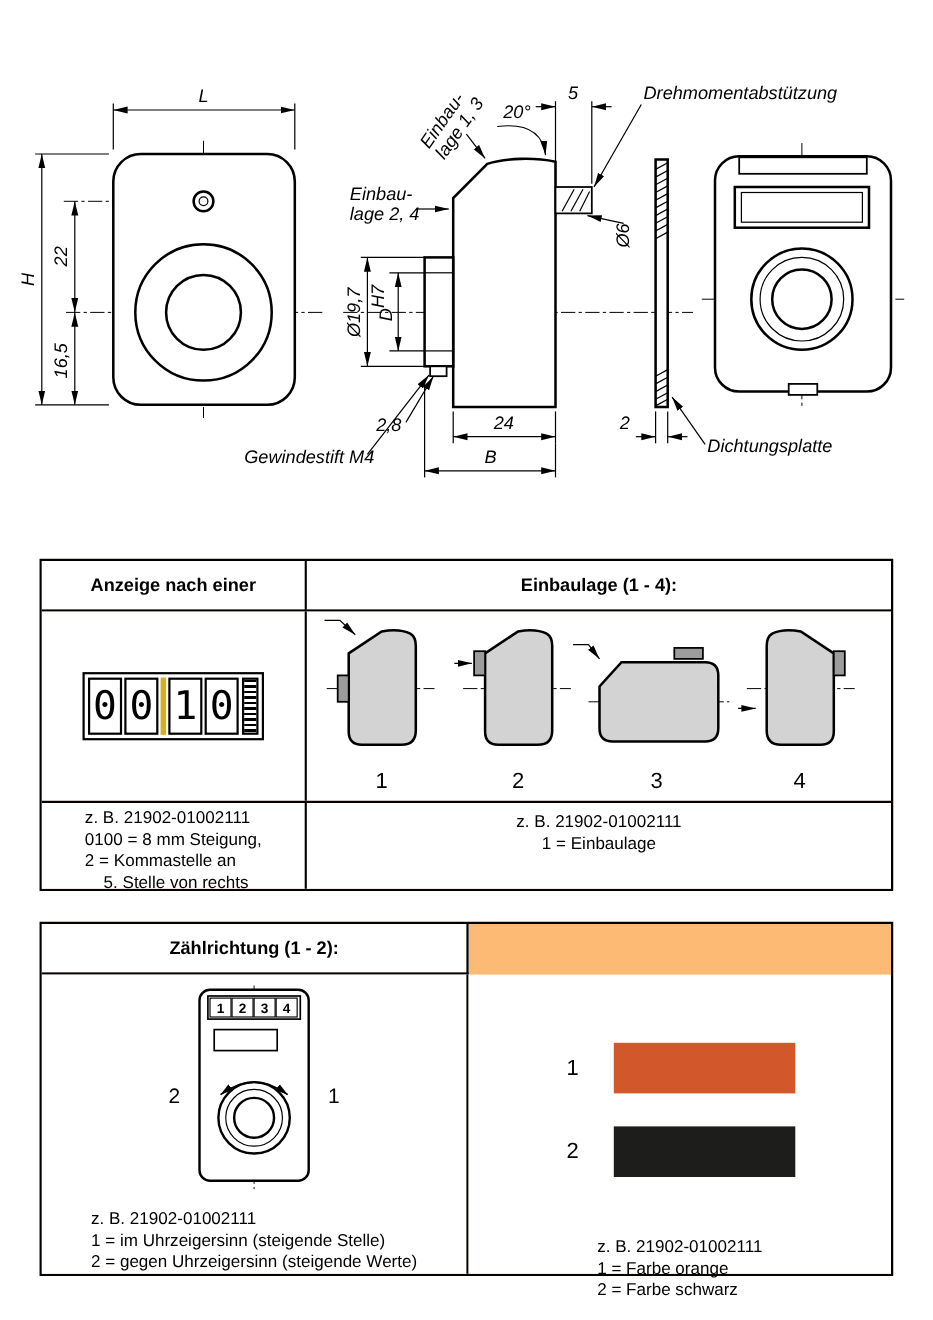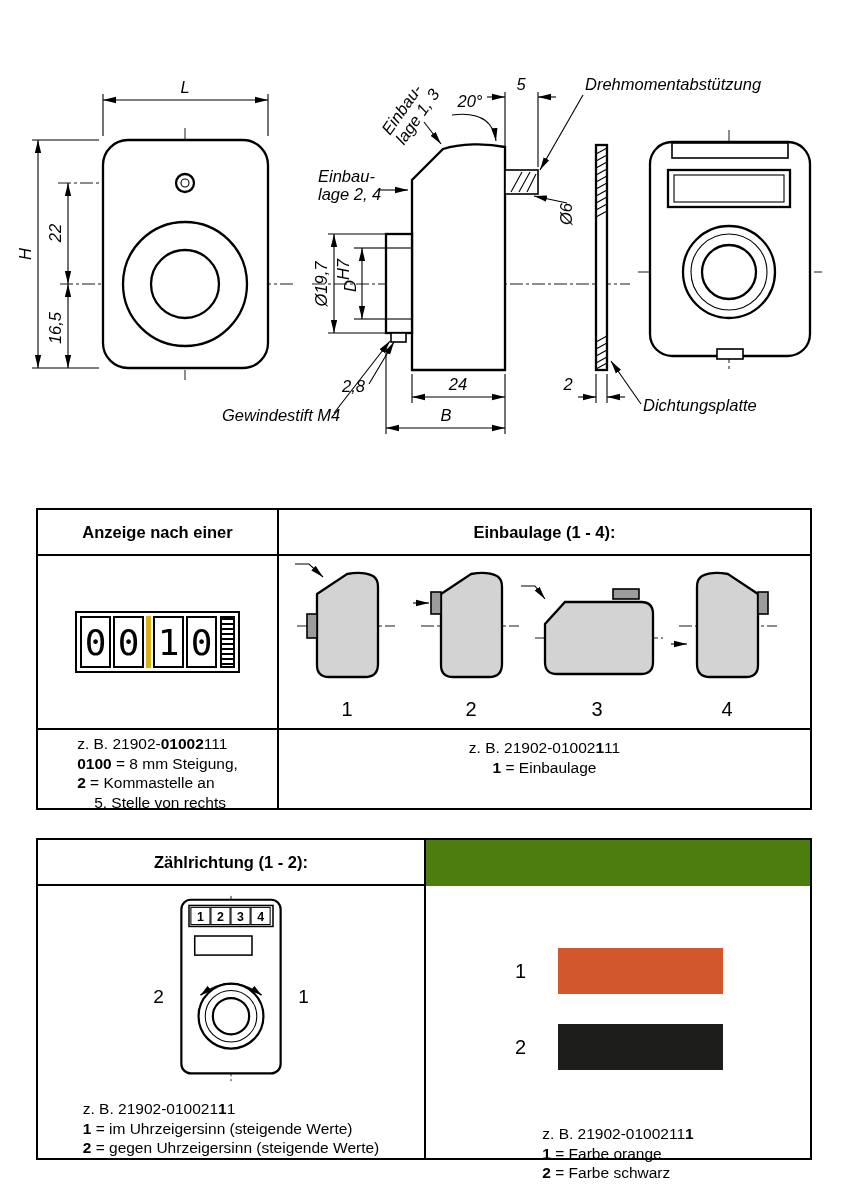--- a/index.html
+++ b/index.html
@@ -16,21 +16,21 @@
   svg .cl{stroke:#000;stroke-width:.9;fill:none;stroke-dasharray:13 3 3 3}
   svg .dim{stroke:#000;stroke-width:1.1;fill:none}
   svg .fillw{fill:#fff}
   svg .fillg{fill:#d3d3d3}
   svg .fillt{fill:#9c9c9c}
   svg text{font:italic 16.5px "Liberation Sans",sans-serif;fill:#000}
   svg text.big{font-style:normal;font-size:20px}
   svg text.dig{font-style:normal;font-weight:bold;font-size:13px}
 
   
-  .tbl{position:absolute;background:#4d7c0f;border:2.4px solid #000}
+  .tbl{position:absolute;background:#fdba74;border:2.4px solid #000}
   #t1{left:36px;top:508px;width:776px;height:302px}
   #t2{left:36px;top:838px;width:776px;height:322px}
   .cell{position:absolute;background:#fff}
   .brr{border-right:2.4px solid #000}
   .brb{border-bottom:2.4px solid #000}
   .brt{border-top:2.4px solid #000}
   .hdr{display:flex;flex-direction:column;align-items:center;justify-content:center;font-weight:bold;font-size:16.5px;line-height:1.22}
   .t1hl{left:0;top:0;width:241px;height:46px}
   .t1hr{left:241px;right:0;top:0;height:46px}
   .t1bl{left:0;top:46px;bottom:80px;width:241px;display:flex;align-items:center;justify-content:center}
@@ -45,21 +45,21 @@
   
   .counter{display:flex;align-items:stretch;border:2.3px solid #000;padding:3px;background:#fff}
   .counter .digit{width:31px;height:52px;display:flex;align-items:center;justify-content:center;
     border:2px solid #000;margin-right:2px;font:400 36px "DejaVu Sans Mono",monospace}
   .counter .comma{width:5px;margin-right:2px}
   .counter .knurl{width:15px;border:2px solid #000;margin-left:1px;
     background:repeating-linear-gradient(to bottom,#000 0 2px,#fff 2px 5px)}
 
   
   .note{font-size:15.5px;line-height:1.27;text-align:left;width:max-content}
-  .note b{font-weight:bold}
+  .note b{font-weight:normal}
   .note .ind{padding-left:17px}
 
   
   .swwrap{display:flex;flex-direction:column;gap:30px;margin-top:38px}
   .swrow{display:flex;align-items:center;gap:30px}
   .swnum{font-size:20px;width:14px;text-align:center}
   .sw{width:165px;height:46px}
   .t2br .note{margin-top:54px}
   .t2bl .note{margin-top:16px}
 </style>
@@ -346,21 +346,21 @@
         <circle class="ln w2 fillw" cx="86" cy="128" r="34"></circle>
         <circle class="ln w1" cx="86" cy="128" r="27"></circle>
         <circle class="ln w2" cx="86" cy="128" r="19"></circle>
         <path class="dim" d="M 54 106 Q 86 82 118 106" marker-start="url(#arrC)" marker-end="url(#arrC)" style="stroke-width:1.6"></path>
         <text class="big" x="10" y="114" text-anchor="middle">2</text>
         <text class="big" x="162" y="114" text-anchor="middle">1</text>
       </svg>
 
       <div class="note">
         <div><span>z. B.  21902-010021</span><b>1</b><span>1</span></div>
-        <div><b>1</b><span> = im Uhrzeigersinn (steigende Werte)</span></div>
+        <div><b>1</b><span> = im Uhrzeigersinn (steigende Stelle)</span></div>
         <div><b>2</b><span> = gegen Uhrzeigersinn (steigende Werte)</span></div>
       </div>
     </div>
 
     <div class="cell t2br">
       <div class="swwrap">
         <div class="swrow">
           <span class="swnum">1</span>
           <div class="sw" style="background-color: rgb(210, 87, 43);"></div>
         </div>

